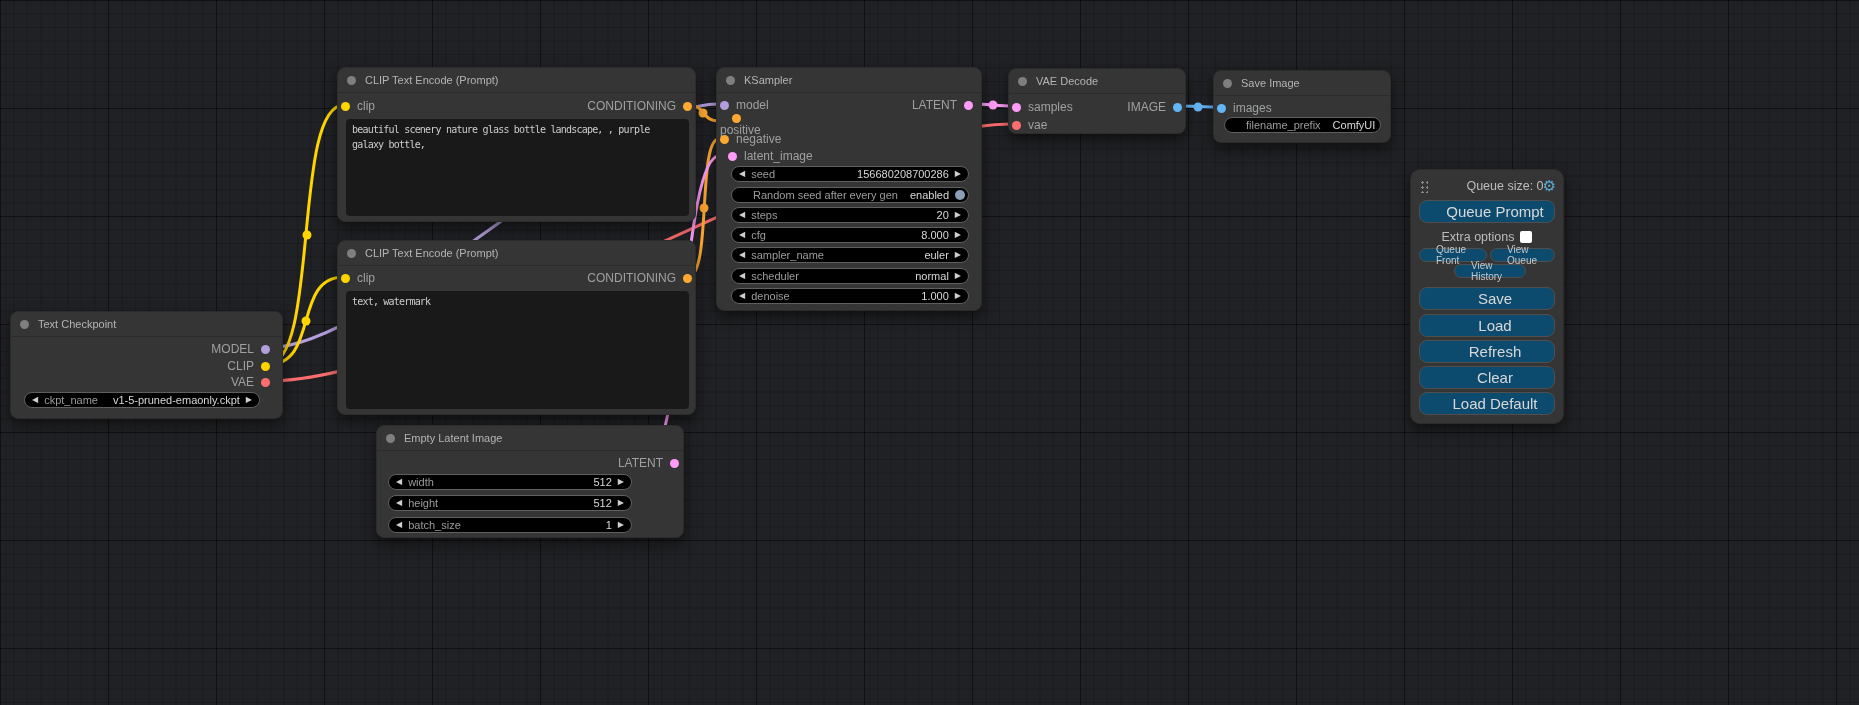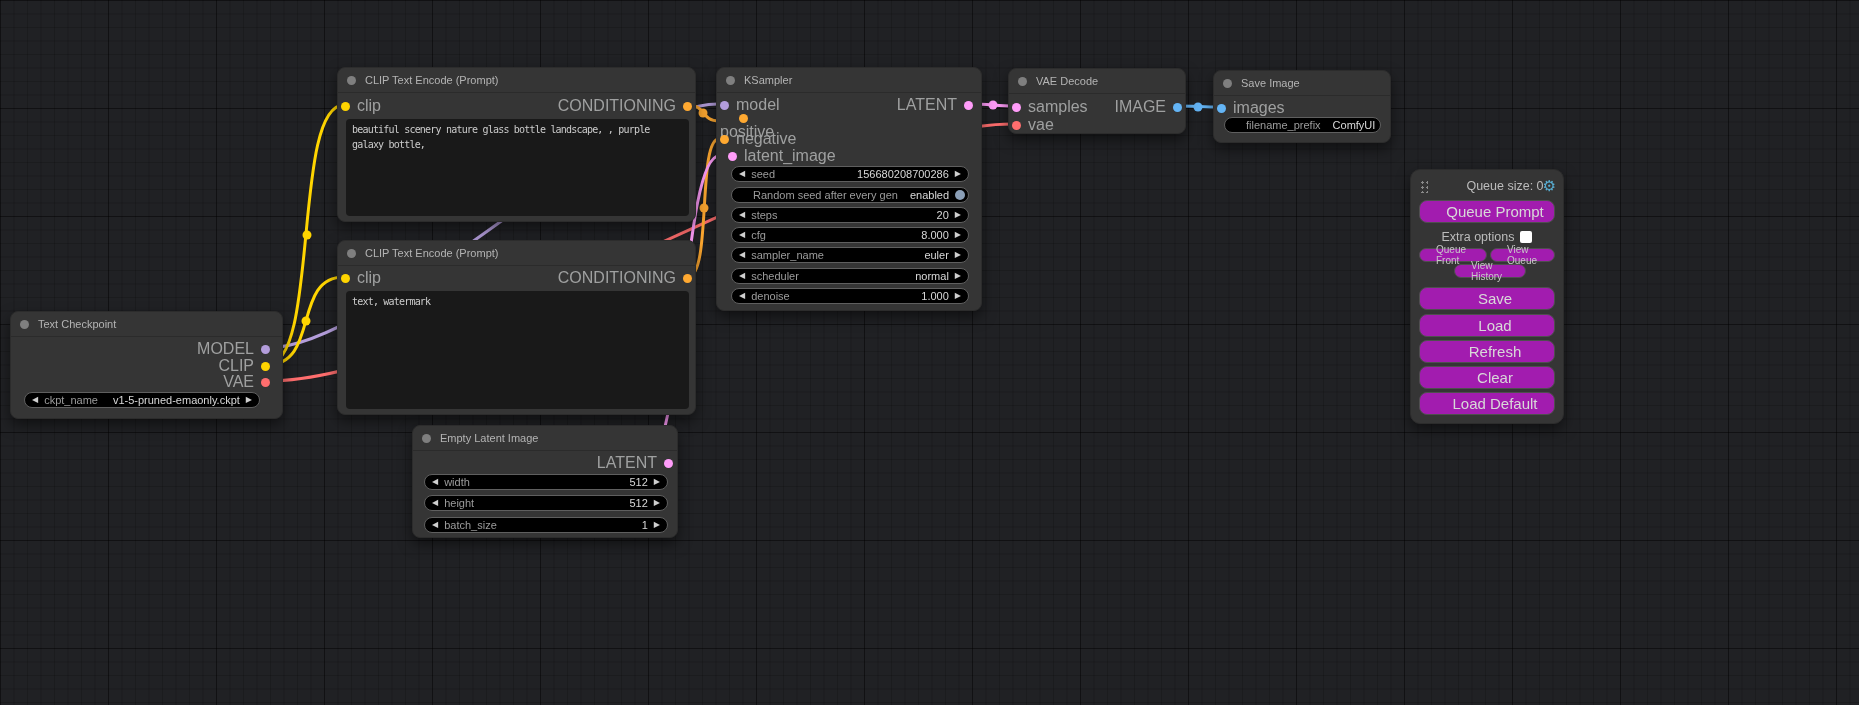--- a/index.html
+++ b/index.html
@@ -19,21 +19,21 @@
   .lk-clip{stroke:#FFD500;} .lk-model{stroke:#B39DDB;} .lk-vae{stroke:#FF6E6E;}
   .lk-cond{stroke:#FFA931;} .lk-latent{stroke:#FF9CF9;} .lk-image{stroke:#64B5F6;}
   .ld-clip{fill:#FFD500;} .ld-cond{fill:#FFA931;} .ld-latent{fill:#FF9CF9;} .ld-image{fill:#64B5F6;}
 
   .node{position:absolute;background:#353535;border:1px solid #2c2c2c;border-radius:8px;
         box-shadow:0 6px 14px rgba(0,0,0,.5);z-index:2;box-sizing:border-box;}
   .node-header{position:absolute;left:0;top:0;right:0;height:24px;display:flex;align-items:center;
         padding-left:9px;border-bottom:1px solid rgba(0,0,0,.18);}
   .title-dot{width:9px;height:9px;border-radius:50%;background:#7f7f7f;margin-right:9px;flex:none;}
   .node-title{font-size:11px;color:#b4b4b4;white-space:nowrap;}
-  .slot-row{position:absolute;height:16px;display:flex;align-items:center;font-size:16px;color:#9fa0a0;white-space:nowrap;}
+  .slot-row{position:absolute;height:16px;display:flex;align-items:center;font-size:12px;color:#9fa0a0;white-space:nowrap;}
   .slot-row.in{left:8px;} .slot-row.out{right:8px;flex-direction:row-reverse;}
   .port{width:9px;height:9px;border-radius:50%;flex:none;}
   .slot-row.in .port{margin-right:7px;} .slot-row.out .port{margin-left:7px;}
   .p-model{background:#B39DDB;} .p-clip{background:#FFD500;} .p-vae{background:#FF6E6E;}
   .p-cond{background:#FFA931;} .p-latent{background:#FF9CF9;} .p-image{background:#64B5F6;}
 
   .widget{position:absolute;height:16px;background:#000000;border:1px solid #5f5f5f;border-radius:9px;
         display:flex;align-items:center;font-size:11px;padding:0 7px;box-sizing:border-box;white-space:nowrap;}
   .widget .arr{color:#cfcfcf;font-size:8px;flex:none;line-height:1;}
   .widget .wlabel{color:#9c9c9c;margin:0 6px;}
@@ -45,21 +45,21 @@
         font-family:"DejaVu Sans Mono", monospace;font-size:10px;letter-spacing:-0.8px;line-height:1.45;
         padding:4px 6px;box-sizing:border-box;white-space:pre-wrap;word-break:break-word;overflow:hidden;}
 
   #queue-panel{position:absolute;left:1410px;top:169px;width:152px;height:253px;background:#353535;
         border:1px solid #2c2c2c;border-radius:10px;box-shadow:0 6px 14px rgba(0,0,0,.5);z-index:3;}
   .qp-header{position:absolute;left:0;right:0;top:7px;height:18px;display:flex;align-items:center;padding-left:36px;}
   .drag-handle{position:absolute;left:9px;top:3px;width:8px;height:13px;
         background-image:radial-gradient(circle,#8a8a8a 1.1px,transparent 1.4px);background-size:5px 5px;}
   .qp-title{flex:1;text-align:center;font-size:12.5px;color:#bcbcbc;}
   .gear{position:absolute;right:7px;top:0px;font-size:15px;color:#58AED3;cursor:pointer;line-height:18px;}
-  .btn{position:absolute;background:#a21caf;border:1px solid #4f4f4f;border-radius:8px;color:#d8d8d8;
+  .btn{position:absolute;background:#0c4a6e;border:1px solid #4f4f4f;border-radius:8px;color:#d8d8d8;
         display:flex;align-items:center;justify-content:center;box-sizing:border-box;cursor:pointer;padding-left:16px;}
   .btn-big{left:8px;width:136px;height:23px;font-size:15px;}
   .btn-sm{height:14px;font-size:10px;border-radius:8px;color:#c8c8c8;}
   .extra-row{position:absolute;left:0;right:0;top:59px;height:16px;display:flex;align-items:center;justify-content:center;}
   .extra-label{font-size:12.5px;color:#bcbcbc;margin-right:6px;}
   .checkbox{width:12px;height:12px;background:#ffffff;border-radius:2px;}
 </style>
 </head>
 <body>
 
@@ -134,21 +134,21 @@
       <div class="port p-clip"></div>
       <span>clip</span>
     </div>
     <div class="slot-row out" style="top:29px;right:3px;">
       <div class="port p-cond"></div>
       <span>CONDITIONING</span>
     </div>
     <div class="prompt" style="left:8px;top:50px;width:343px;height:118px;">text, watermark</div>
   </div>
 
-  <div class="node" style="left:412px;top:425px;width:266px;height:113px;">
+  <div class="node" style="left:376px;top:425px;width:308px;height:113px;">
     <div class="node-header">
       <div class="title-dot"></div>
       <div class="node-title">Empty Latent Image</div>
     </div>
     <div class="slot-row out" style="top:29px;right:4px;">
       <div class="port p-latent"></div>
       <span>LATENT</span>
     </div>
     <div class="widget" style="left:11px;top:48px;width:244px;">
       <span class="arr">◀</span>

